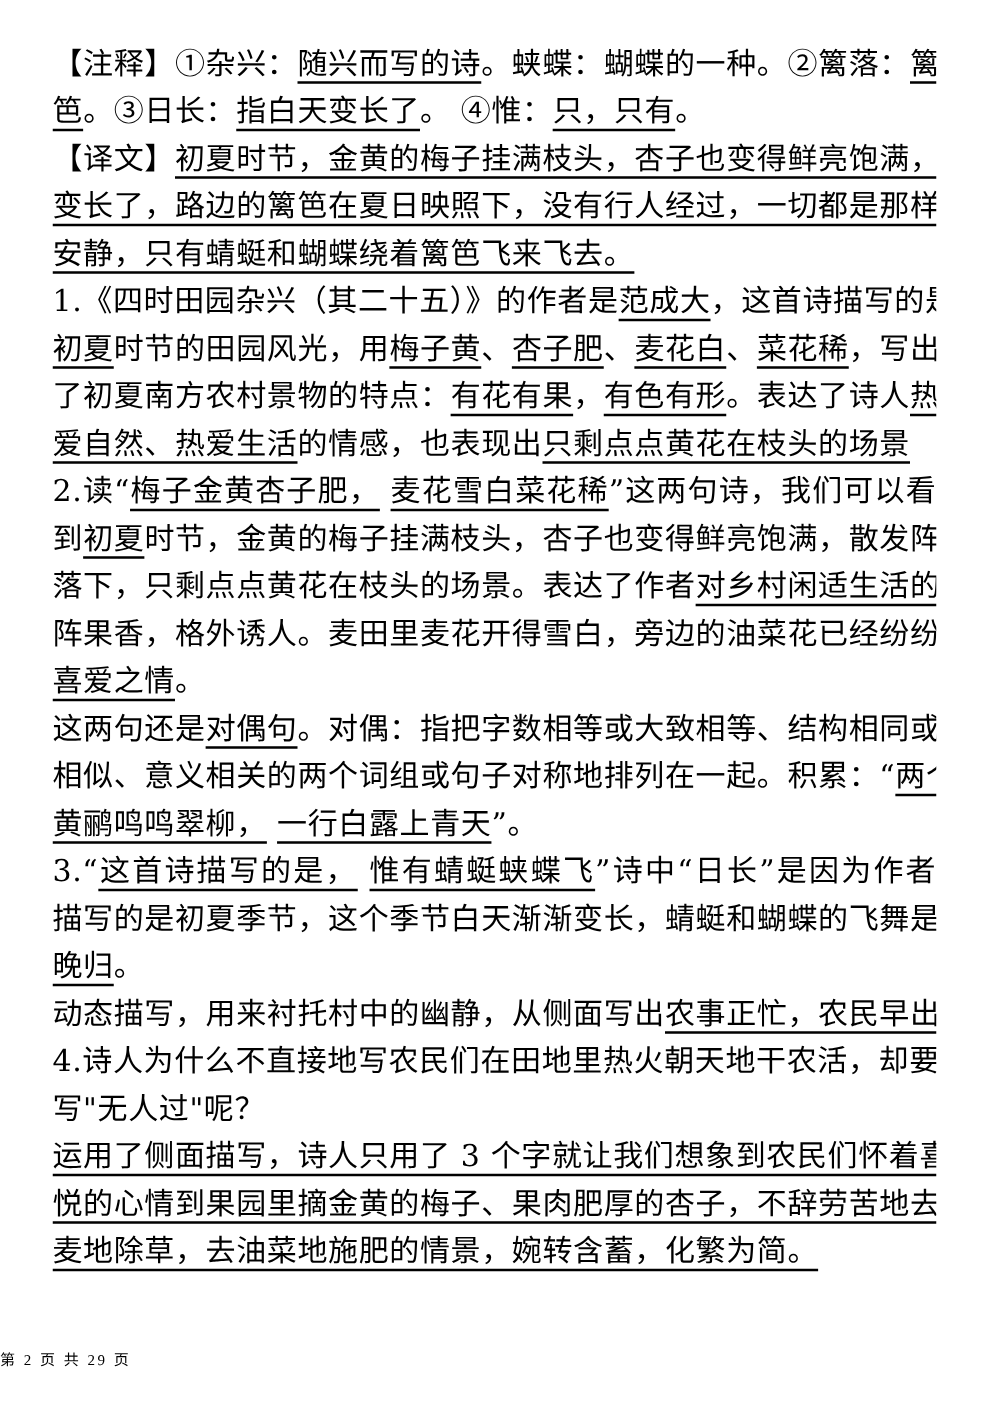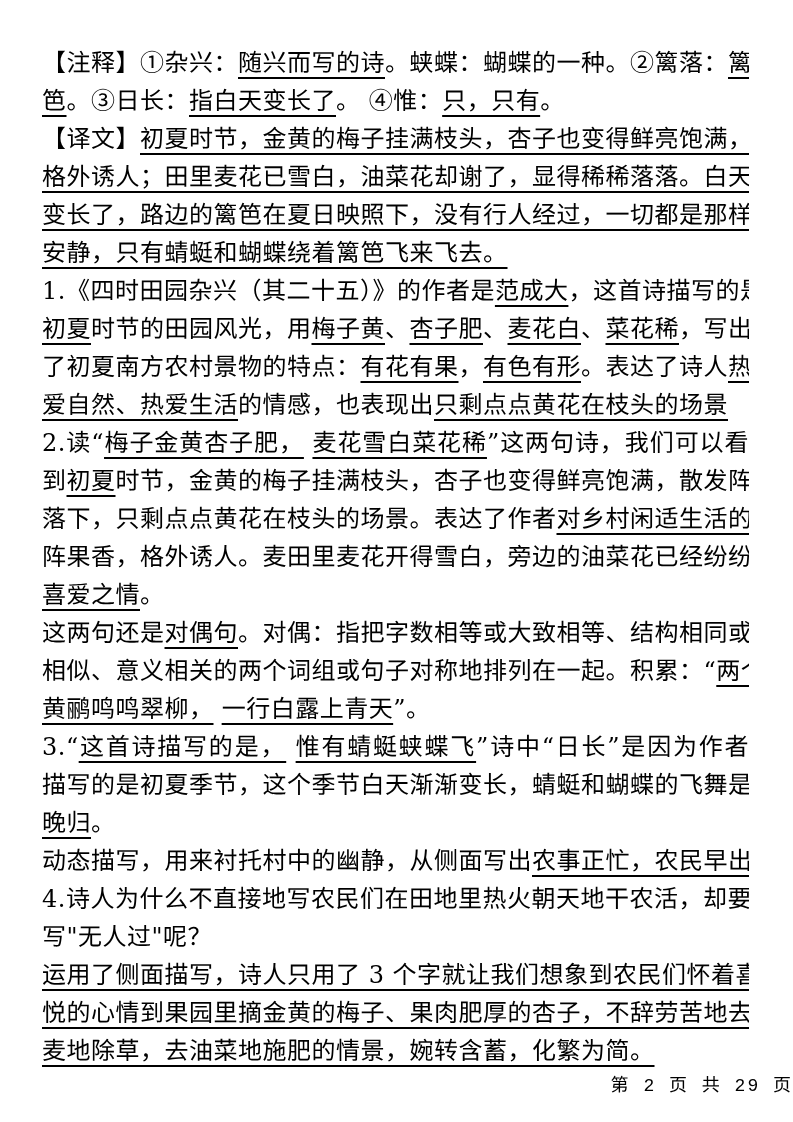--- a/index.html
+++ b/index.html
@@ -11,21 +11,21 @@
     height: 1122px;
     background: #ffffff;
     position: relative;
     overflow: hidden;
     font-family: "DejaVu Serif", "Liberation Serif", serif;
   }
   .page {
     position: absolute;
     inset: 0;
     box-sizing: border-box;
-    padding: 44px 44px 0 42px;
+    padding: 32px 44px 0 42px;
   }
   .doc-lines {
     width: 100%;
   }
   .line {
     font-size: 24px;
     line-height: 38px;
     height: 38px;
     color: #000000;
     text-align: justify;
@@ -41,36 +41,35 @@
   .u {
     text-decoration: underline;
     text-underline-offset: 6px;
     text-decoration-thickness: 1.5px;
   }
   .footer {
     position: absolute;
     left: 0;
     right: 0;
     bottom: 26px;
-    text-align: right;
-    font-size: 18px;
+    text-align: left;
+    font-size: 12px;
     letter-spacing: 2px;
     color: #000000;
-    font-family: Liberation Mono, monospace;
+    font-family: Liberation Serif, serif;
   }
 </style>
 </head>
 <body>
 
 <div class="page">
   <div class="doc-lines">
       <div class="line"><span>【注释】①杂兴：</span><span class="u">随兴而写的诗</span><span>。蛱蝶：蝴蝶的一种。②篱落：</span><span class="u">篱</span></div>
       <div class="line last"><span class="u">笆</span><span>。③日长：</span><span class="u">指白天变长了</span><span>。 ④惟：</span><span class="u">只，只有</span><span>。</span></div>
       <div class="line"><span>【译文】</span><span class="u">初夏时节，金黄的梅子挂满枝头，杏子也变得鲜亮饱满，</span></div>
-      <div class="line"><span class="u">格外诱人；田里麦花已雪白，油菜花却谢了，显得稀稀落落。白天</span></div>
       <div class="line"><span class="u">变长了，路边的篱笆在夏日映照下，没有行人经过，一切都是那样</span></div>
       <div class="line last"><span class="u">安静，只有蜻蜓和蝴蝶绕着篱笆飞来飞去。</span></div>
       <div class="line"><span>1.《四时田园杂兴（其二十五）》的作者是</span><span class="u">范成大</span><span>，这首诗描写的是</span></div>
       <div class="line"><span class="u">初夏</span><span>时节的田园风光，用</span><span class="u">梅子黄</span><span>、</span><span class="u">杏子肥</span><span>、</span><span class="u">麦花白</span><span>、</span><span class="u">菜花稀</span><span>，写出</span></div>
       <div class="line"><span>了初夏南方农村景物的特点：</span><span class="u">有花有果</span><span>，</span><span class="u">有色有形</span><span>。表达了诗人</span><span class="u">热</span></div>
       <div class="line last"><span class="u">爱自然、热爱生活</span><span>的情感，也表现出</span><span class="u">只剩点点黄花在枝头的场景</span></div>
       <div class="line"><span>2.读“</span><span class="u">梅子金黄杏子肥，</span><span> </span><span class="u">麦花雪白菜花稀</span><span>”这两句诗，我们可以看</span></div>
       <div class="line"><span>到</span><span class="u">初夏</span><span>时节，金黄的梅子挂满枝头，杏子也变得鲜亮饱满，散发阵</span></div>
       <div class="line"><span>落下，只剩点点黄花在枝头的场景。表达了作者</span><span class="u">对乡村闲适生活的</span></div>
       <div class="line"><span>阵果香，格外诱人。麦田里麦花开得雪白，旁边的油菜花已经纷纷</span></div>

